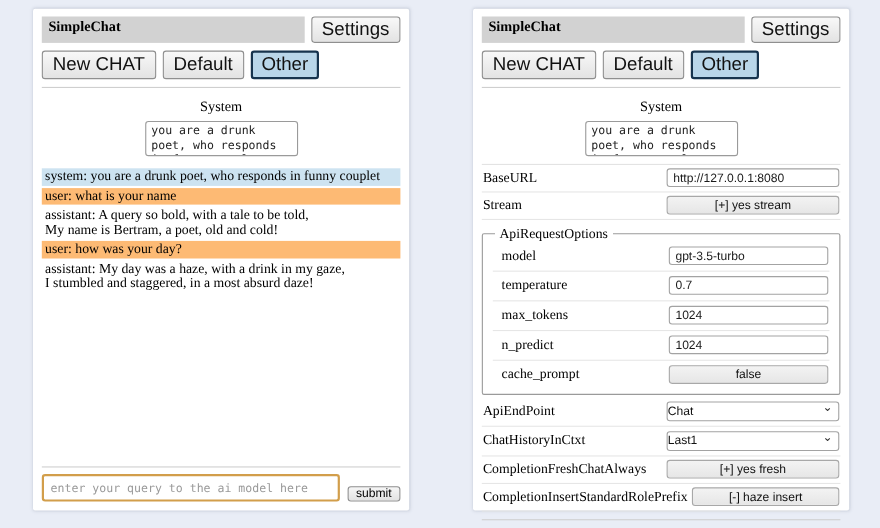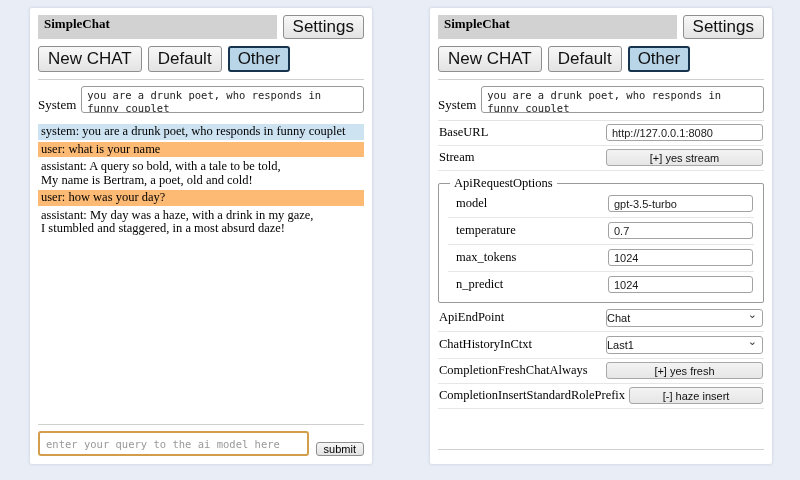--- a/index.html
+++ b/index.html
@@ -57,21 +57,21 @@
     padding: 1px 8px;
   }
 
   hr.sep {
     border: none;
     border-top: 1px solid #cfcfcf;
     margin: 7px 0 6px 0;
   }
 
   
-  .system-row { display: flex; gap: 5px; align-items: flex-end; }
+  .system-row { display: flex; gap: 5px; align-items: center; flex-direction: column; }
   .system-row .lbl { font-size: 13px; padding-top: 3px; }
   .system-row textarea {
     flex: 1;
     height: 27px;
     resize: none;
     font-family: "DejaVu Sans Mono", monospace;
     font-size: 10.5px;
     line-height: 13px;
     padding: 2px 5px;
     border: 1px solid #9a9a9a;
@@ -280,20 +280,24 @@
       <div class="srow">
         <span class="lbl">max_tokens</span>
         <input class="ctl" spellcheck="false" value="1024" style="">
       </div>
 
       <div class="srow">
         <span class="lbl">n_predict</span>
         <input class="ctl" spellcheck="false" value="1024" style="">
       </div>
 
+      <div class="srow">
+        <span class="lbl">cache_prompt</span>
+        <button class="ctl">false</button>
+      </div>
     </fieldset>
 
     <div class="srow">
       <span class="lbl">ApiEndPoint</span>
       <span class="sel-wrap">
         <select class="ctl">
           <option>Chat</option>
         </select>
       </span>
     </div>

